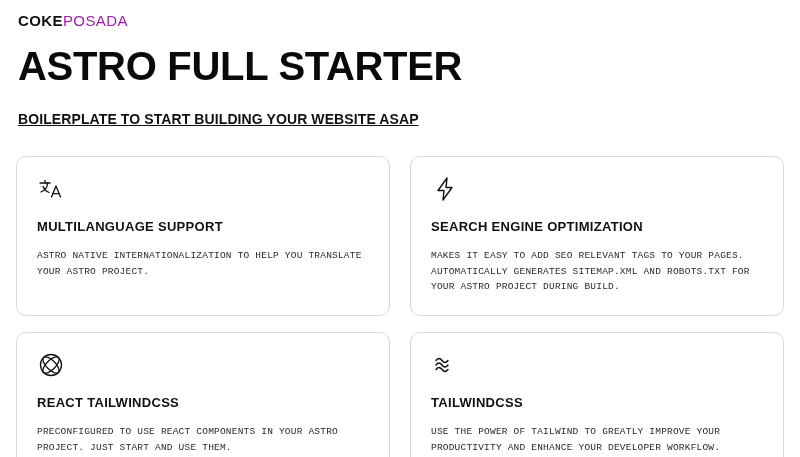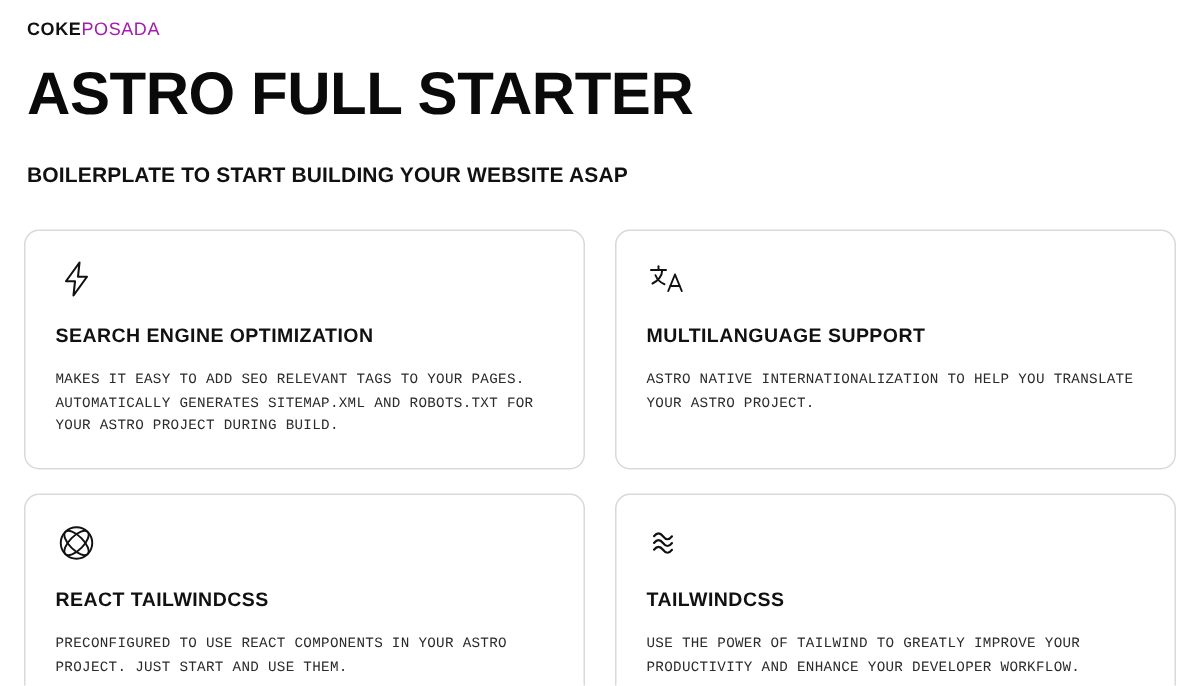--- a/index.html
+++ b/index.html
@@ -16,21 +16,21 @@
     height: 457px;
     padding: 12px 16px 0 16px;
     position: relative;
   }
 
   
   .brand {
     display: flex;
     align-items: baseline;
     font-family: "Liberation Sans", sans-serif;
-    font-size: 12px;
+    font-size: 15px;
     letter-spacing: 0.4px;
     margin-bottom: 16px;
     padding-left: 2px;
   }
   .brand-bold { font-weight: 700; color: #111111; }
   .brand-light { font-weight: 400; color: #a21caf; }
 
   
   .title {
     font-size: 40px;
@@ -41,20 +41,21 @@
     margin-bottom: 24px;
     color: #0a0a0a;
   }
   .subtitle {
     font-size: 14px;
     font-weight: 700;
     letter-spacing: 0.1px;
     padding-left: 2px;
     margin-bottom: 29px;
     color: #111111;
+    text-decoration: underline;
   }
 
   
   .grid {
     display: grid;
     grid-template-columns: 1fr 1fr;
     gap: 16px 20px;
   }
   .card {
     border: 1px solid #d9d9d9;
@@ -97,41 +98,41 @@
     <span class="brand-light">POSADA</span>
   </div>
 
   <h1 class="title">ASTRO FULL STARTER</h1>
   <h2 class="subtitle">BOILERPLATE TO START BUILDING YOUR WEBSITE ASAP</h2>
 
   <div class="grid">
 
     <div class="card">
       <span class="card-icon">
-        <svg viewBox="0 0 28 28" width="28" height="28" fill="none" stroke="currentColor" stroke-width="1.4" stroke-linecap="round" stroke-linejoin="round">
-          <path d="M16 3 L7 15.5 h6 L12 25 l9 -12.5 h-6 z"></path>
-        </svg>
-      </span>
-      <div class="card-title">SEARCH ENGINE OPTIMIZATION</div>
-      <div class="card-desc">MAKES IT EASY TO ADD SEO RELEVANT TAGS TO YOUR PAGES. AUTOMATICALLY GENERATES SITEMAP.XML AND ROBOTS.TXT FOR YOUR ASTRO PROJECT DURING BUILD.</div>
-    </div>
-
-    <div class="card">
-      <span class="card-icon">
         <svg viewBox="0 0 28 28" width="28" height="28" fill="none" stroke="currentColor" stroke-width="1.3" stroke-linecap="round" stroke-linejoin="round">
           <path d="M3 8 h10"></path>
           <path d="M8 5.5 v2.5"></path>
           <path d="M10.5 8 c0 4 -3 7.5 -6.5 9"></path>
           <path d="M6 11.5 c1.2 3 3.4 5 6 6"></path>
           <path d="M14.5 22 l4.5 -11 l4.5 11"></path>
           <path d="M16 18.6 h6"></path>
         </svg>
       </span>
       <div class="card-title">MULTILANGUAGE SUPPORT</div>
       <div class="card-desc">ASTRO NATIVE INTERNATIONALIZATION TO HELP YOU TRANSLATE YOUR ASTRO PROJECT.</div>
+    </div>
+
+    <div class="card">
+      <span class="card-icon">
+        <svg viewBox="0 0 28 28" width="28" height="28" fill="none" stroke="currentColor" stroke-width="1.4" stroke-linecap="round" stroke-linejoin="round">
+          <path d="M16 3 L7 15.5 h6 L12 25 l9 -12.5 h-6 z"></path>
+        </svg>
+      </span>
+      <div class="card-title">SEARCH ENGINE OPTIMIZATION</div>
+      <div class="card-desc">MAKES IT EASY TO ADD SEO RELEVANT TAGS TO YOUR PAGES. AUTOMATICALLY GENERATES SITEMAP.XML AND ROBOTS.TXT FOR YOUR ASTRO PROJECT DURING BUILD.</div>
     </div>
 
     <div class="card">
       <span class="card-icon">
         <svg viewBox="0 0 28 28" width="28" height="28" fill="none" stroke="currentColor" stroke-width="1.3" stroke-linecap="round" stroke-linejoin="round">
           <circle cx="14" cy="14" r="10.5"></circle>
           <ellipse cx="14" cy="14" rx="10.5" ry="4.6" transform="rotate(45 14 14)"></ellipse>
           <ellipse cx="14" cy="14" rx="10.5" ry="4.6" transform="rotate(-45 14 14)"></ellipse>
         </svg>
       </span>

